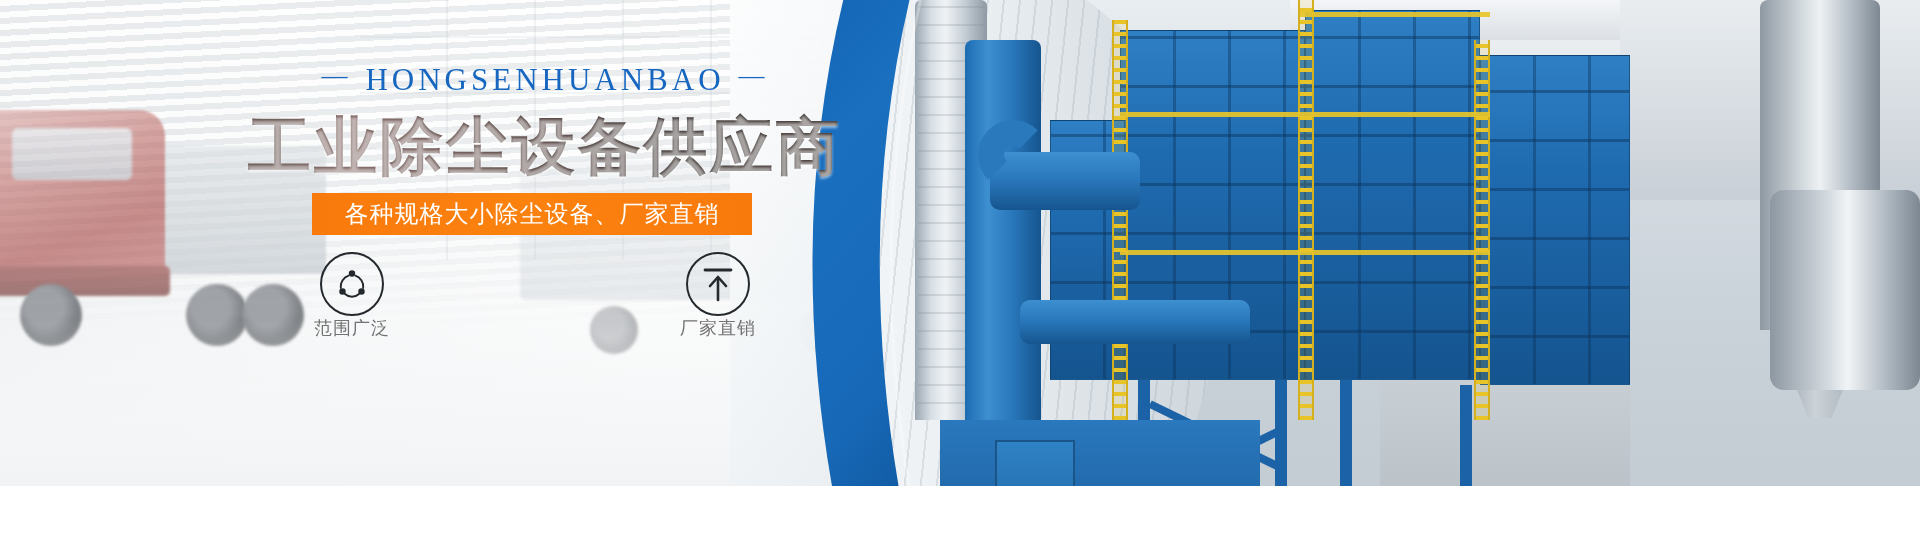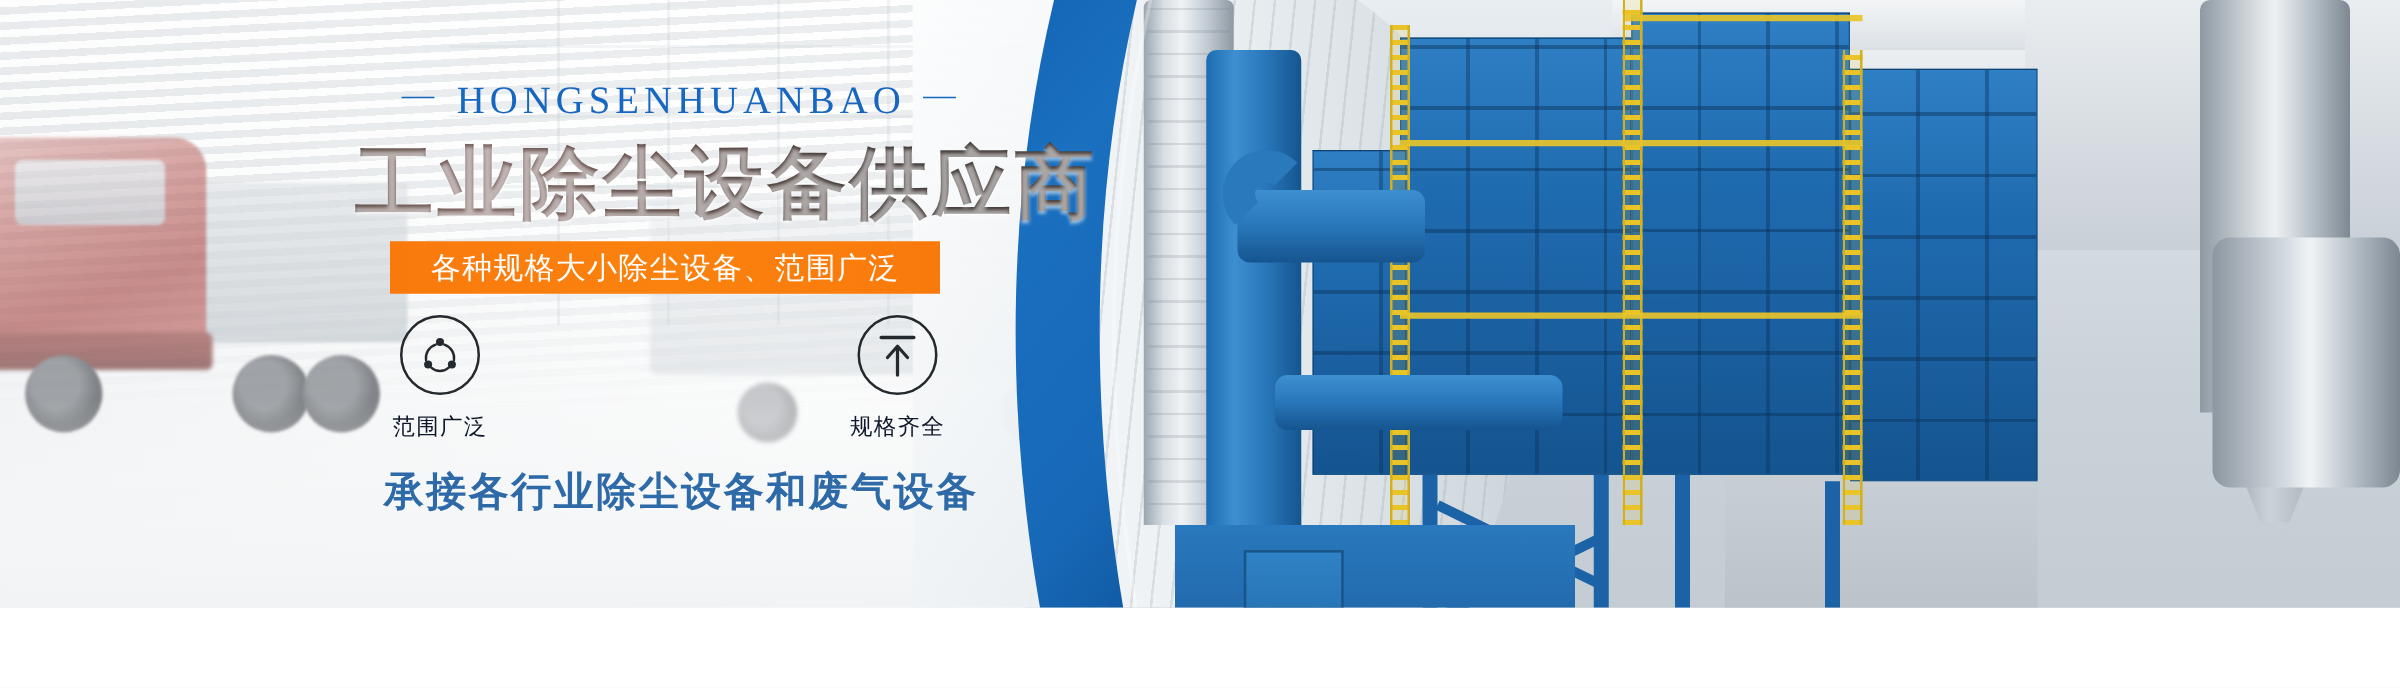--- a/index.html
+++ b/index.html
@@ -220,21 +220,20 @@
   .eyebrow .dash { display:inline-block; padding:0 14px; position:relative; top:-6px; font-size:26px; }
 
   .headline {
     position:absolute; left:0; top:104px; width:1090px; text-align:center;
     font-family:"DejaVu Sans","Liberation Sans",sans-serif;
     font-size:63px; font-weight:bold; letter-spacing:3px; white-space:nowrap;
     background:linear-gradient(96deg,#3c3633 0%,#4b413c 18%,#7a5f5c 32%,#5a4743 46%,#3a3331 62%,#4a403c 80%,#332e2c 100%);
     -webkit-background-clip:text; background-clip:text; color:transparent;
     -webkit-text-fill-color:transparent;
     text-shadow:0 2px 3px rgba(255,255,255,0.55);
-    margin-left:36px;
   }
 
   .sub-bar {
     position:absolute; left:312px; top:193px; width:440px; height:42px;
     background:linear-gradient(90deg,#f97a0c 0%,#fb820f 50%,#f97a0c 100%);
     display:flex; align-items:center; justify-content:center;
   }
   .sub-bar span {
     color:#ffffff; font-size:24px; letter-spacing:1px; white-space:nowrap;
     font-family:"DejaVu Sans","Liberation Sans",sans-serif; font-weight:500;
@@ -243,21 +242,21 @@
   .features {
     position:absolute; left:300px; top:252px; width:470px;
     display:flex; justify-content:space-between;
   }
   .feature { width:104px; display:flex; flex-direction:column; align-items:center; }
   .feature .circle {
     width:64px; height:64px; border-radius:50%; border:2px solid #24292e;
     display:flex; align-items:center; justify-content:center; background:transparent;
   }
   .feature .flabel {
-    margin-top:13px; font-size:18px; color:#0f172a; letter-spacing:1px; white-space:nowrap;
+    font-size:18px; color:#737373; letter-spacing:1px; white-space:nowrap;
     font-family:"DejaVu Sans","Liberation Sans",sans-serif;
   }
 
   .tagline {
     position:absolute; left:0; top:372px; width:1090px; text-align:center;
     font-size:32px; font-weight:bold; letter-spacing:2px; color:#2e6aa8; white-space:nowrap;
     font-family:"DejaVu Sans","Liberation Sans",sans-serif;
     text-shadow:0 1px 2px rgba(255,255,255,0.6);
   }
 </style>
@@ -377,21 +376,21 @@
 
   <div class="content">
 
     <div class="eyebrow">
       <span class="dash">—</span><span>HONGSENHUANBAO</span><span class="dash">—</span>
     </div>
 
     <div class="headline">工业除尘设备供应商</div>
 
     <div class="sub-bar">
-      <span>各种规格大小除尘设备、范围广泛</span>
+      <span>各种规格大小除尘设备、厂家直销</span>
     </div>
 
     <div class="features">
 
       <div class="feature">
         <div class="circle">
           <svg width="38" height="38" viewBox="0 0 40 40">
             <circle cx="20" cy="9" r="3.4" fill="#24292e"></circle>
             <circle cx="10" cy="28" r="3.4" fill="#24292e"></circle>
             <circle cx="30" cy="28" r="3.4" fill="#24292e"></circle>
@@ -406,21 +405,20 @@
 
 
       <div class="feature">
         <div class="circle">
           <svg width="34" height="36" viewBox="0 0 34 36">
             <line x1="4" y1="4" x2="30" y2="4" stroke="#24292e" stroke-width="2.8" stroke-linecap="round"></line>
             <line x1="17" y1="34" x2="17" y2="12" stroke="#24292e" stroke-width="2.6" stroke-linecap="round"></line>
             <polyline points="9,20 17,11 25,20" fill="none" stroke="#24292e" stroke-width="2.6" stroke-linecap="round" stroke-linejoin="round"></polyline>
           </svg>
         </div>
-        <div class="flabel">规格齐全</div>
+        <div class="flabel">厂家直销</div>
       </div>
 
     </div>
 
-    <div class="tagline">承接各行业除尘设备和废气设备</div>
   </div>
 
 </div>
 
 </body></html>

